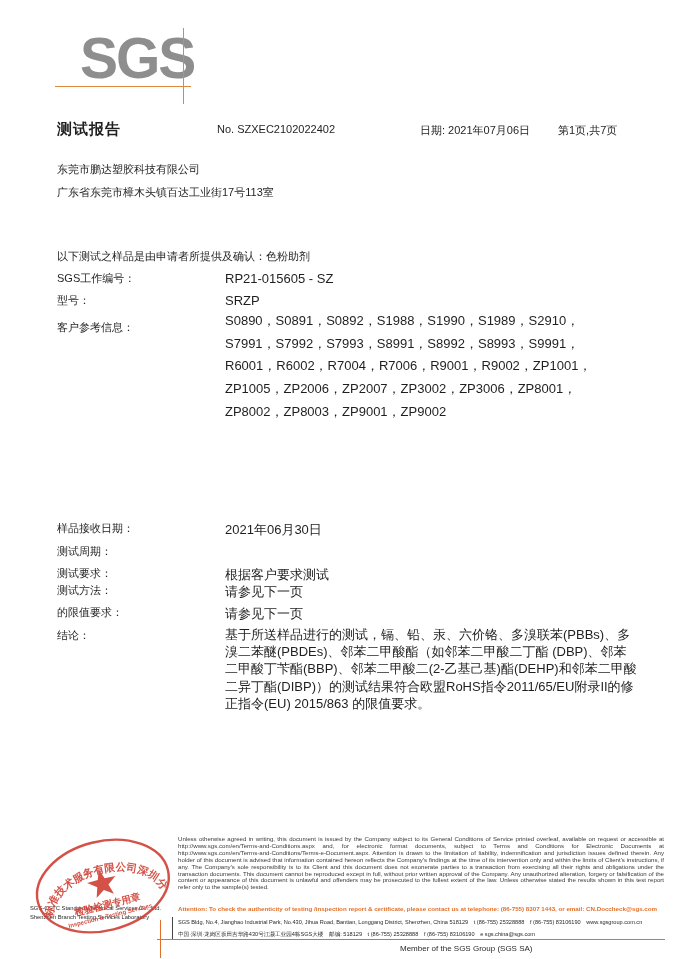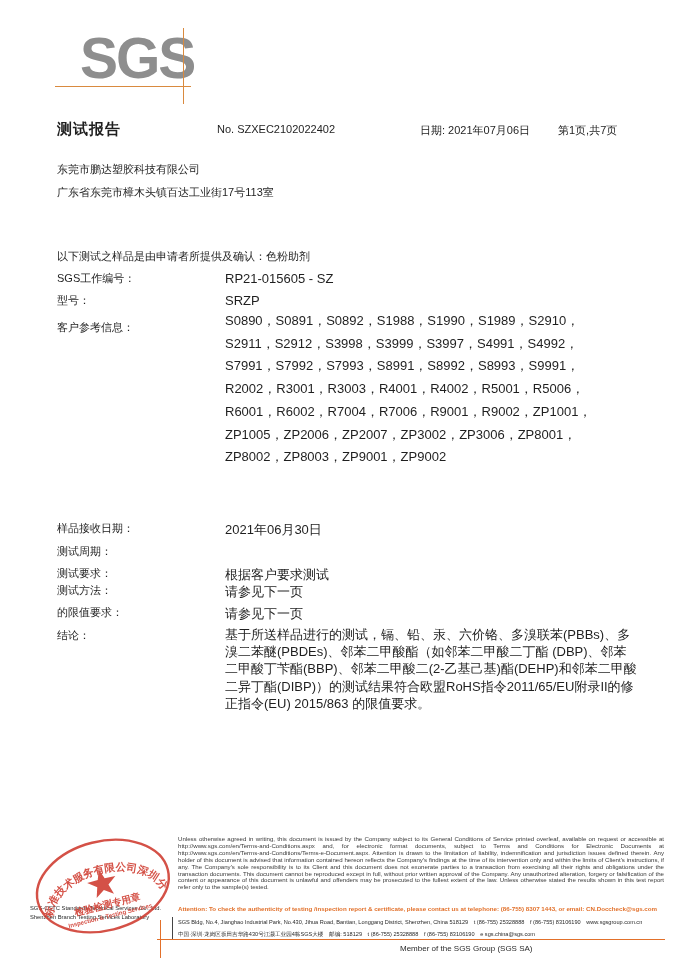--- a/index.html
+++ b/index.html
@@ -57,23 +57,21 @@
 
   <div class="abs lbl" style="top:271px">SGS工作编号：</div>
   <div class="abs val" style="top:271px">RP21-015605 - SZ</div>
 
   <div class="abs lbl" style="top:293px">型号：</div>
   <div class="abs val" style="top:293px">SRZP</div>
 
   <div class="abs lbl" style="top:320px">客户参考信息：</div>
   <div class="abs val ref-lines" style="top:310px">
     <div>S0890，S0891，S0892，S1988，S1990，S1989，S2910，</div>
-    <div>S2911，S2912，S3998，S3999，S3997，S4991，S4992，</div>
     <div>S7991，S7992，S7993，S8991，S8992，S8993，S9991，</div>
-    <div>R2002，R3001，R3003，R4001，R4002，R5001，R5006，</div>
     <div>R6001，R6002，R7004，R7006，R9001，R9002，ZP1001，</div>
     <div>ZP1005，ZP2006，ZP2007，ZP3002，ZP3006，ZP8001，</div>
     <div>ZP8002，ZP8003，ZP9001，ZP9002</div>
   </div>
 
   <div class="abs lbl" style="top:521px">样品接收日期：</div>
   <div class="abs val" style="top:521px">2021年06月30日</div>
 
   <div class="abs lbl" style="top:544px">测试周期：</div>
 

